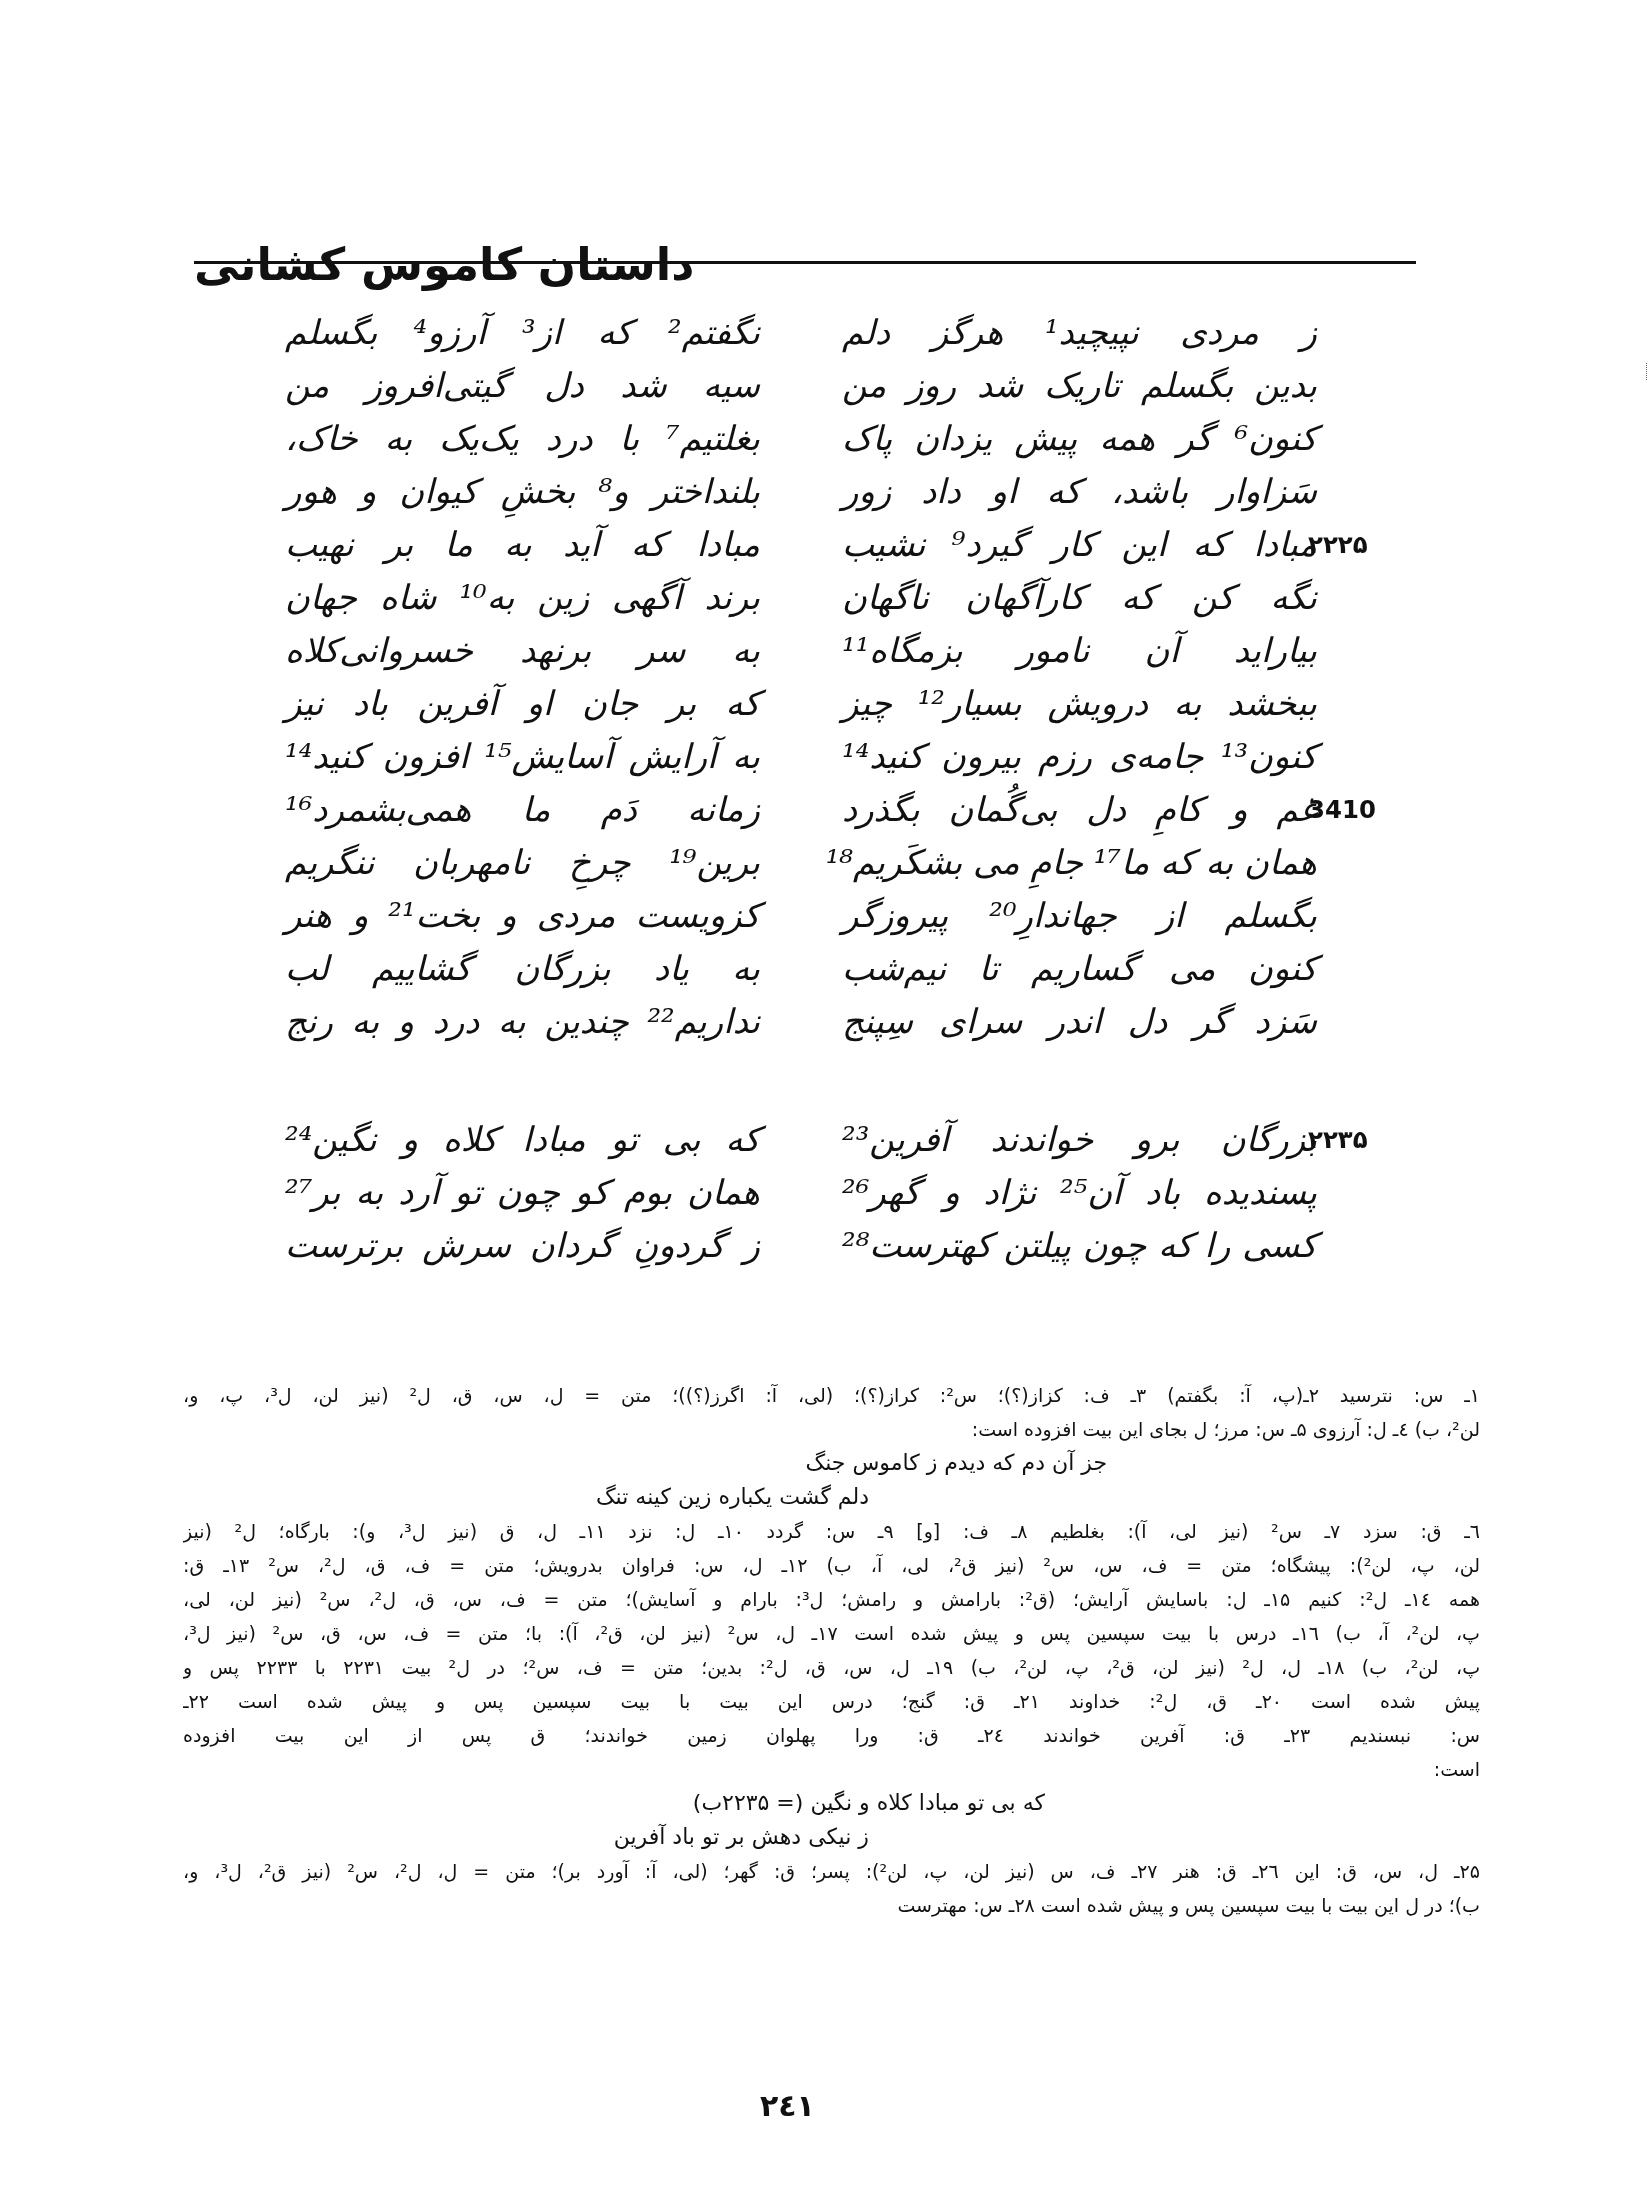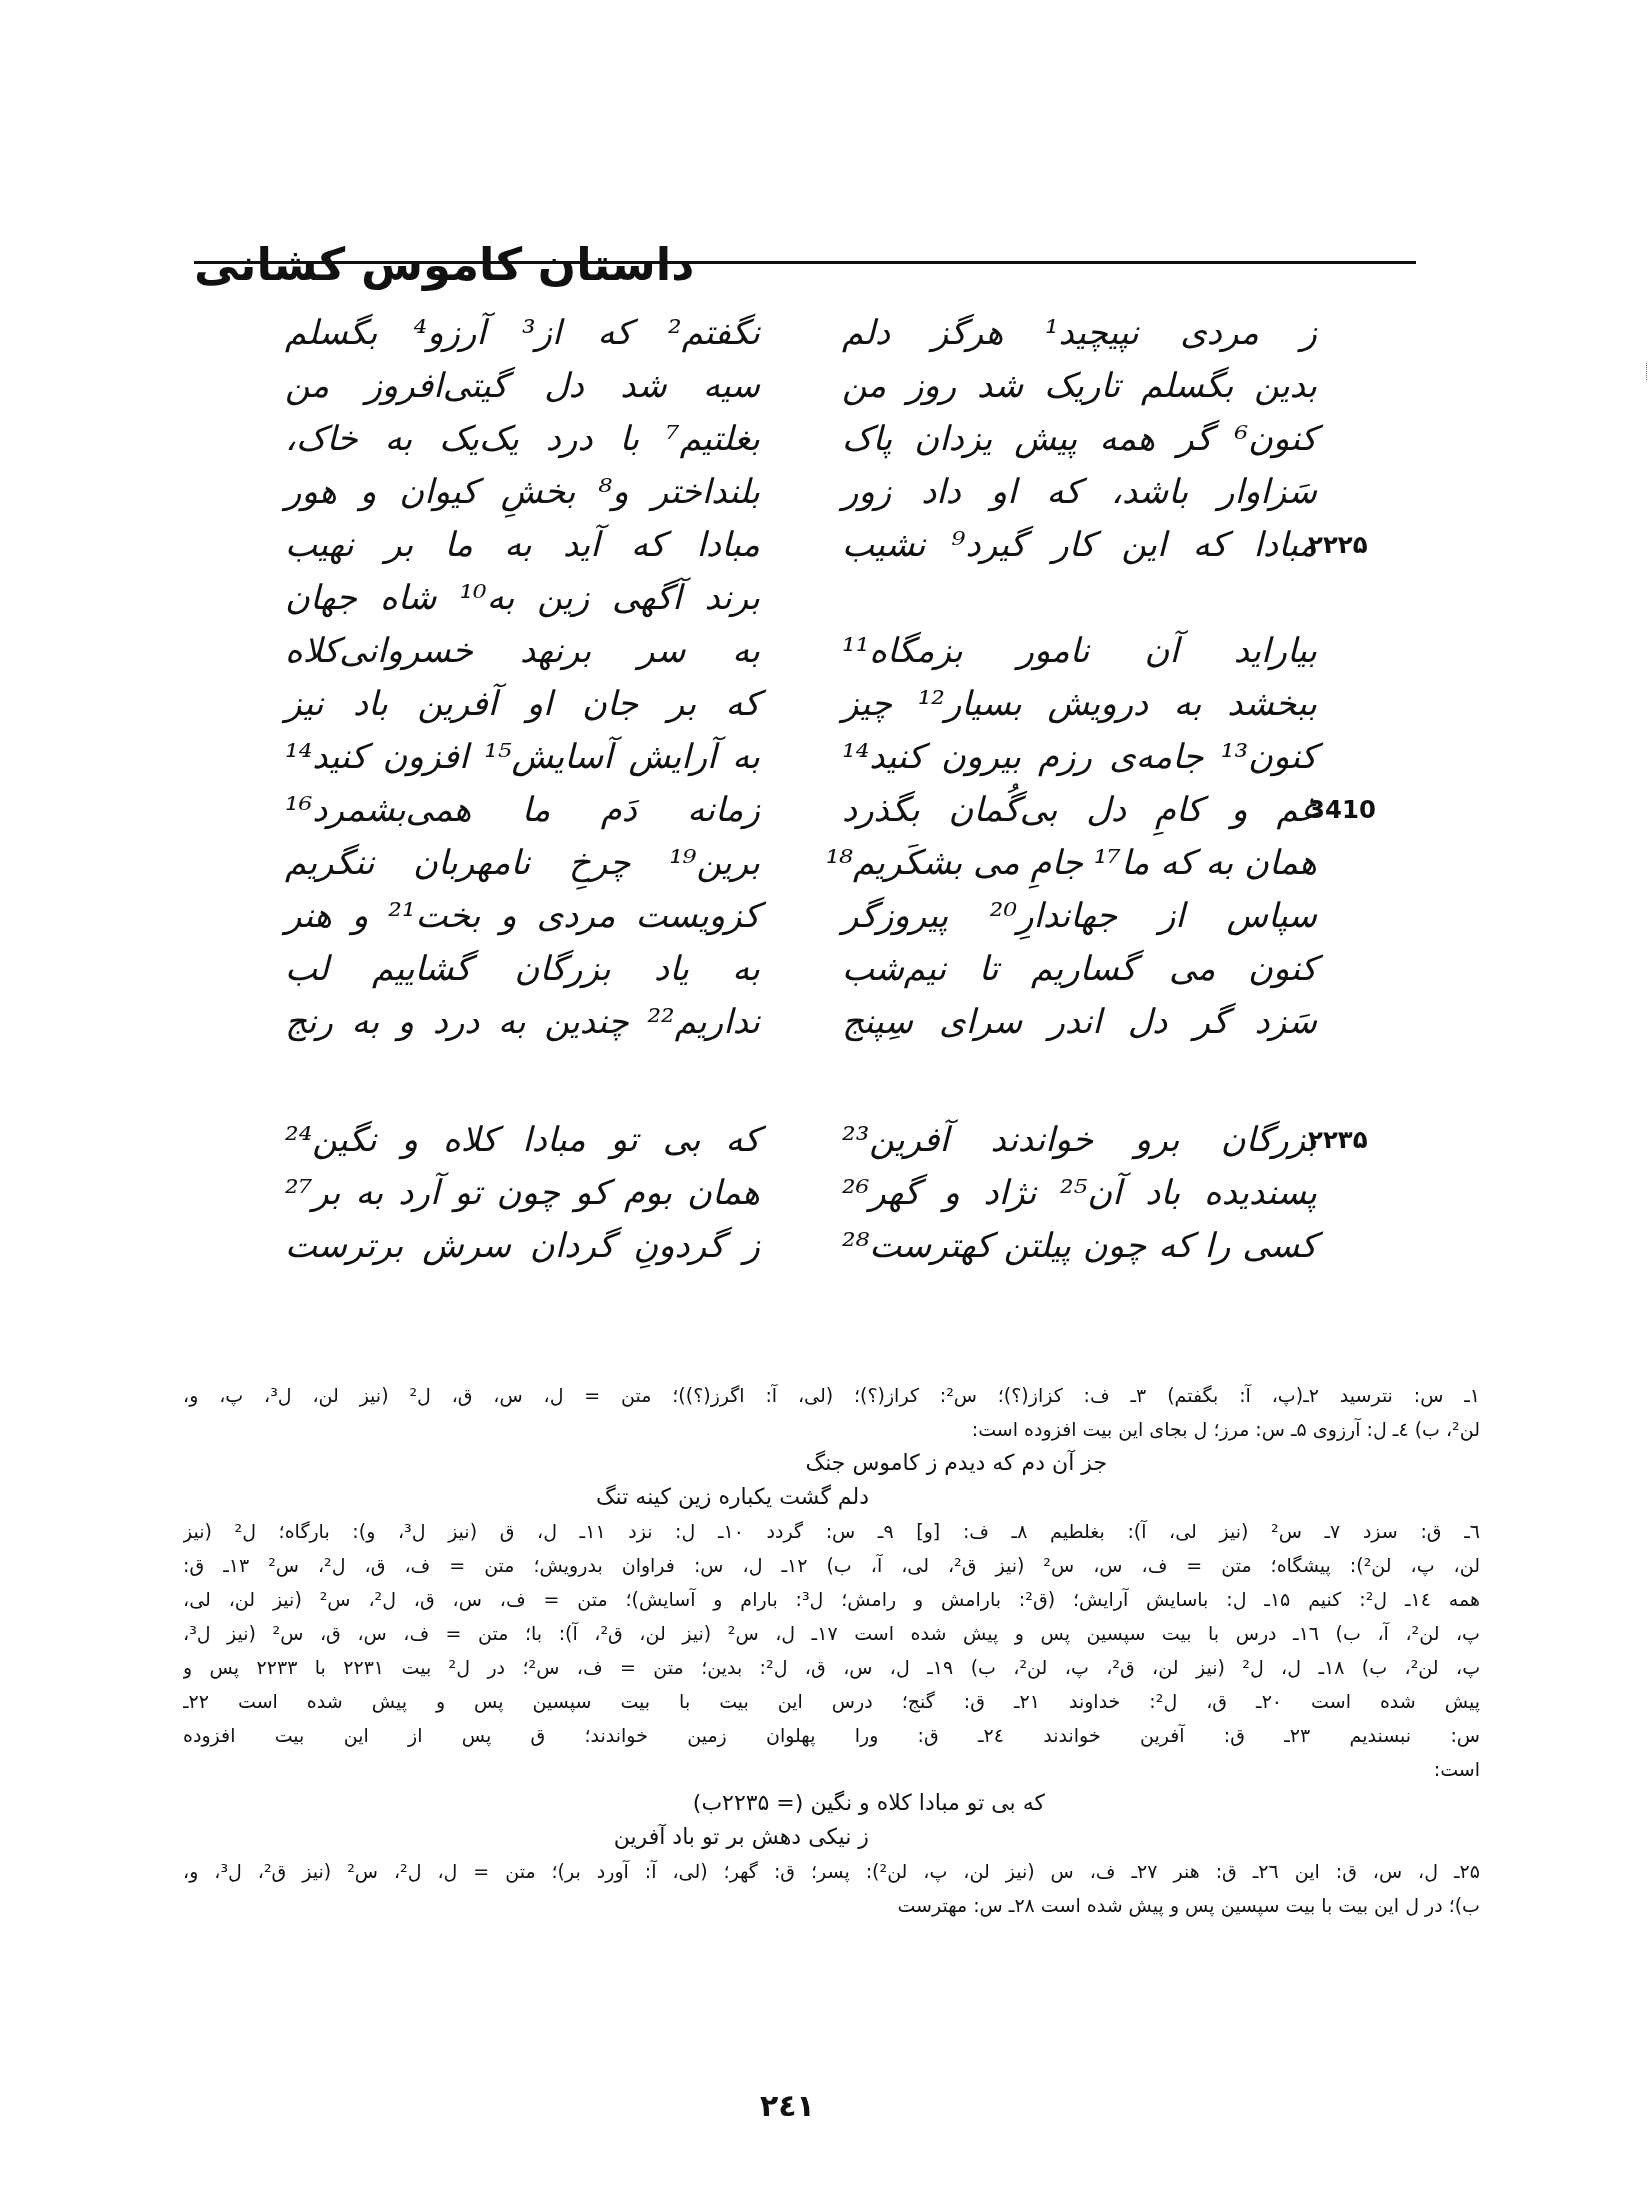--- a/index.html
+++ b/index.html
@@ -71,20 +71,21 @@
       <div class="hemi right">سَزاوار باشد، که او داد زور</div>
       <div class="hemi left">بلنداختر و⁸ بخشِ کیوان و هور</div>
     </div>
   <div class="couplet">
       <span class="verse-num">۲۲۲۵</span>
       <div class="hemi right">مبادا که این کار گیرد⁹ نشیب</div>
       <div class="hemi left">مبادا که آید به ما بر نهیب</div>
     </div>
   <div class="couplet">
       <span class="verse-num"></span>
+      <div class="hemi right">نگه کن که کارآگهان ناگهان</div>
       <div class="hemi left">برند آگهی زین به¹⁰ شاه جهان</div>
     </div>
   <div class="couplet">
       <span class="verse-num"></span>
       <div class="hemi right">بیاراید آن نامور بزمگاه¹¹</div>
       <div class="hemi left">به سر برنهد خسروانی‌کلاه</div>
     </div>
   <div class="couplet">
       <span class="verse-num"></span>
       <div class="hemi right">ببخشد به درویش بسیار¹² چیز</div>
@@ -100,21 +101,21 @@
       <div class="hemi right">غم و کامِ دل بی‌گُمان بگذرد</div>
       <div class="hemi left">زمانه دَم ما همی‌بشمرد¹⁶</div>
     </div>
   <div class="couplet">
       <span class="verse-num"></span>
       <div class="hemi right">همان به که ما¹⁷ جامِ می بشکَریم¹⁸</div>
       <div class="hemi left">برین¹⁹ چرخِ نامهربان ننگریم</div>
     </div>
   <div class="couplet">
       <span class="verse-num"></span>
-      <div class="hemi right">سپاس از جهاندارِ²⁰ پیروزگر</div>
+      <div class="hemi right">بگسلم از جهاندارِ²⁰ پیروزگر</div>
       <div class="hemi left">کزویست مردی و بخت²¹ و هنر</div>
     </div>
   <div class="couplet">
       <span class="verse-num"></span>
       <div class="hemi right">کنون می گساریم تا نیم‌شب</div>
       <div class="hemi left">به یاد بزرگان گشاییم لب</div>
     </div>
   <div class="couplet">
       <span class="verse-num"></span>
       <div class="hemi right">سَزد گر دل اندر سرای سِپنج</div>

